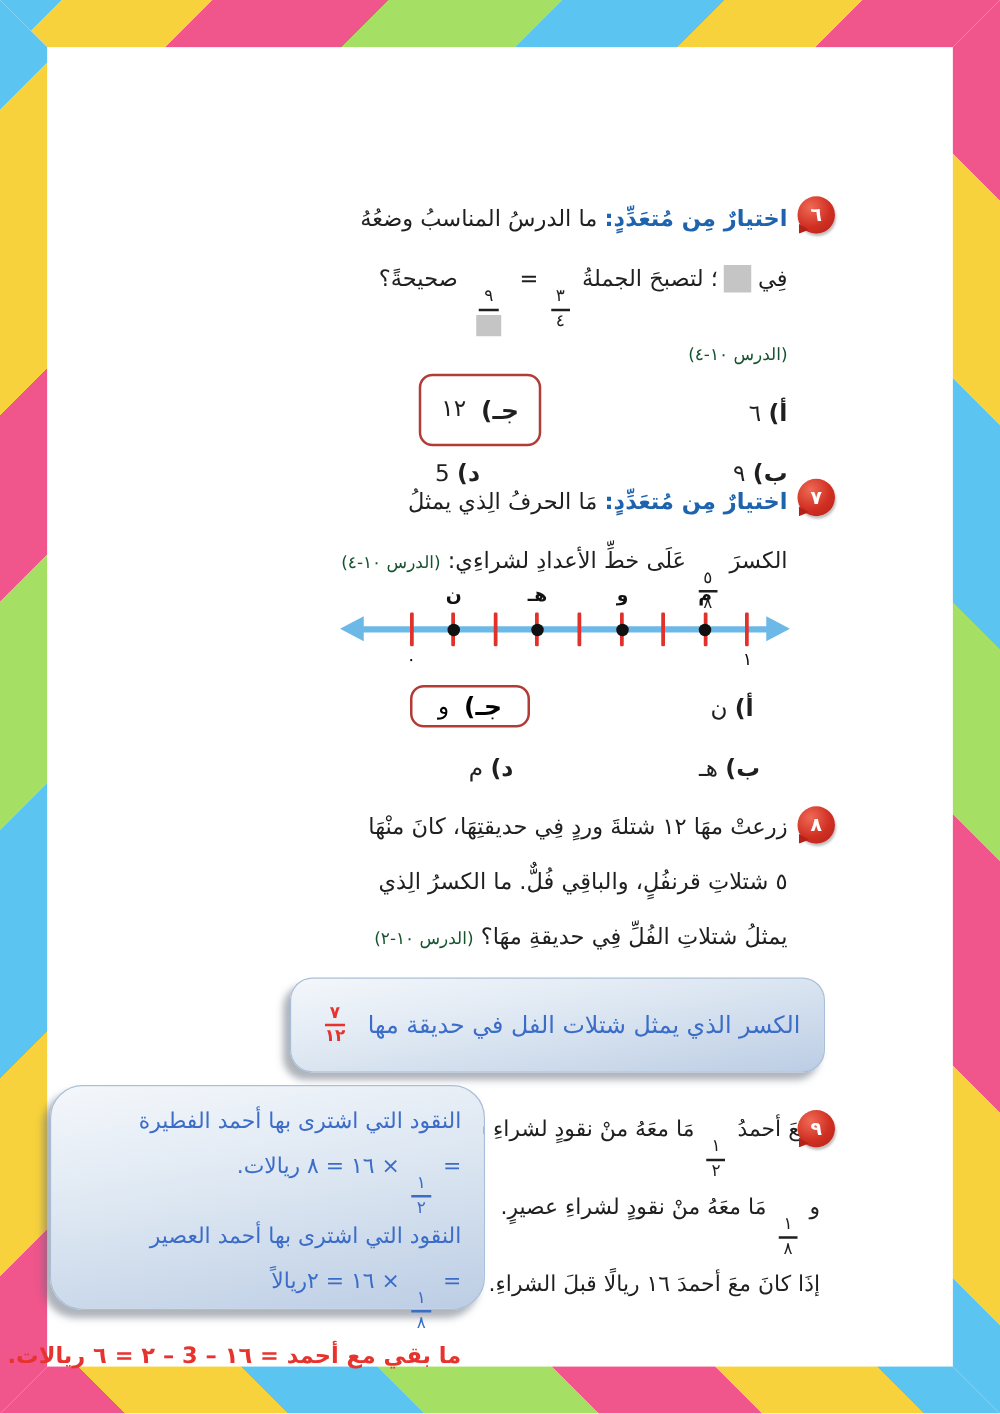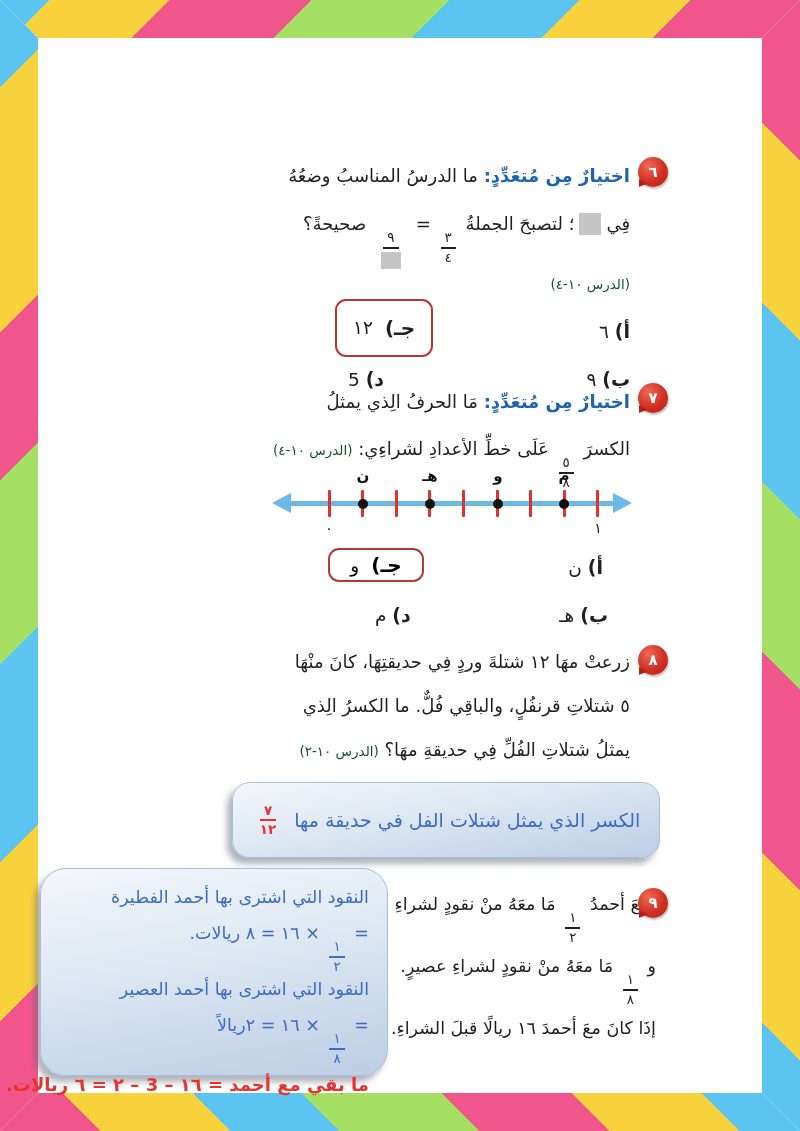--- a/index.html
+++ b/index.html
@@ -207,21 +207,21 @@
     <span>و</span>
     <span class="frac">
         <span class="fnum">١</span>
         <span class="fden">٨</span>
       </span>
     <span>مَا معَهُ منْ نقودٍ لشراءِ عصيرٍ.</span>
   </div>
   <div class="qline">إذَا كانَ معَ أحمدَ ١٦ ريالًا قبلَ الشراءِ. فكمْ</div>
 </div>
 
-<div class="sol" style="left:40px;top:868px;width:348px;height:208px;border-radius:26px;padding:12px 18px 10px 12px;box-sizing:border-box;font-size:17.5px;">
+<div class="sol" style="left:40px;top:868px;width:348px;height:180px;border-radius:26px;padding:12px 18px 10px 12px;box-sizing:border-box;font-size:17.5px;">
   <div class="sol-line blue" style="line-height:32px;">النقود التي اشترى بها أحمد الفطيرة</div>
   <div class="sol-line blue" style="line-height:40px;">
     <span>=</span>
     <span class="frac">
         <span class="fnum">١</span>
         <span class="fden">٢</span>
       </span>
     <span>× ١٦ = ٨ ريالات.</span>
   </div>
   <div class="sol-line blue" style="line-height:32px;">النقود التي اشترى بها أحمد العصير</div>

